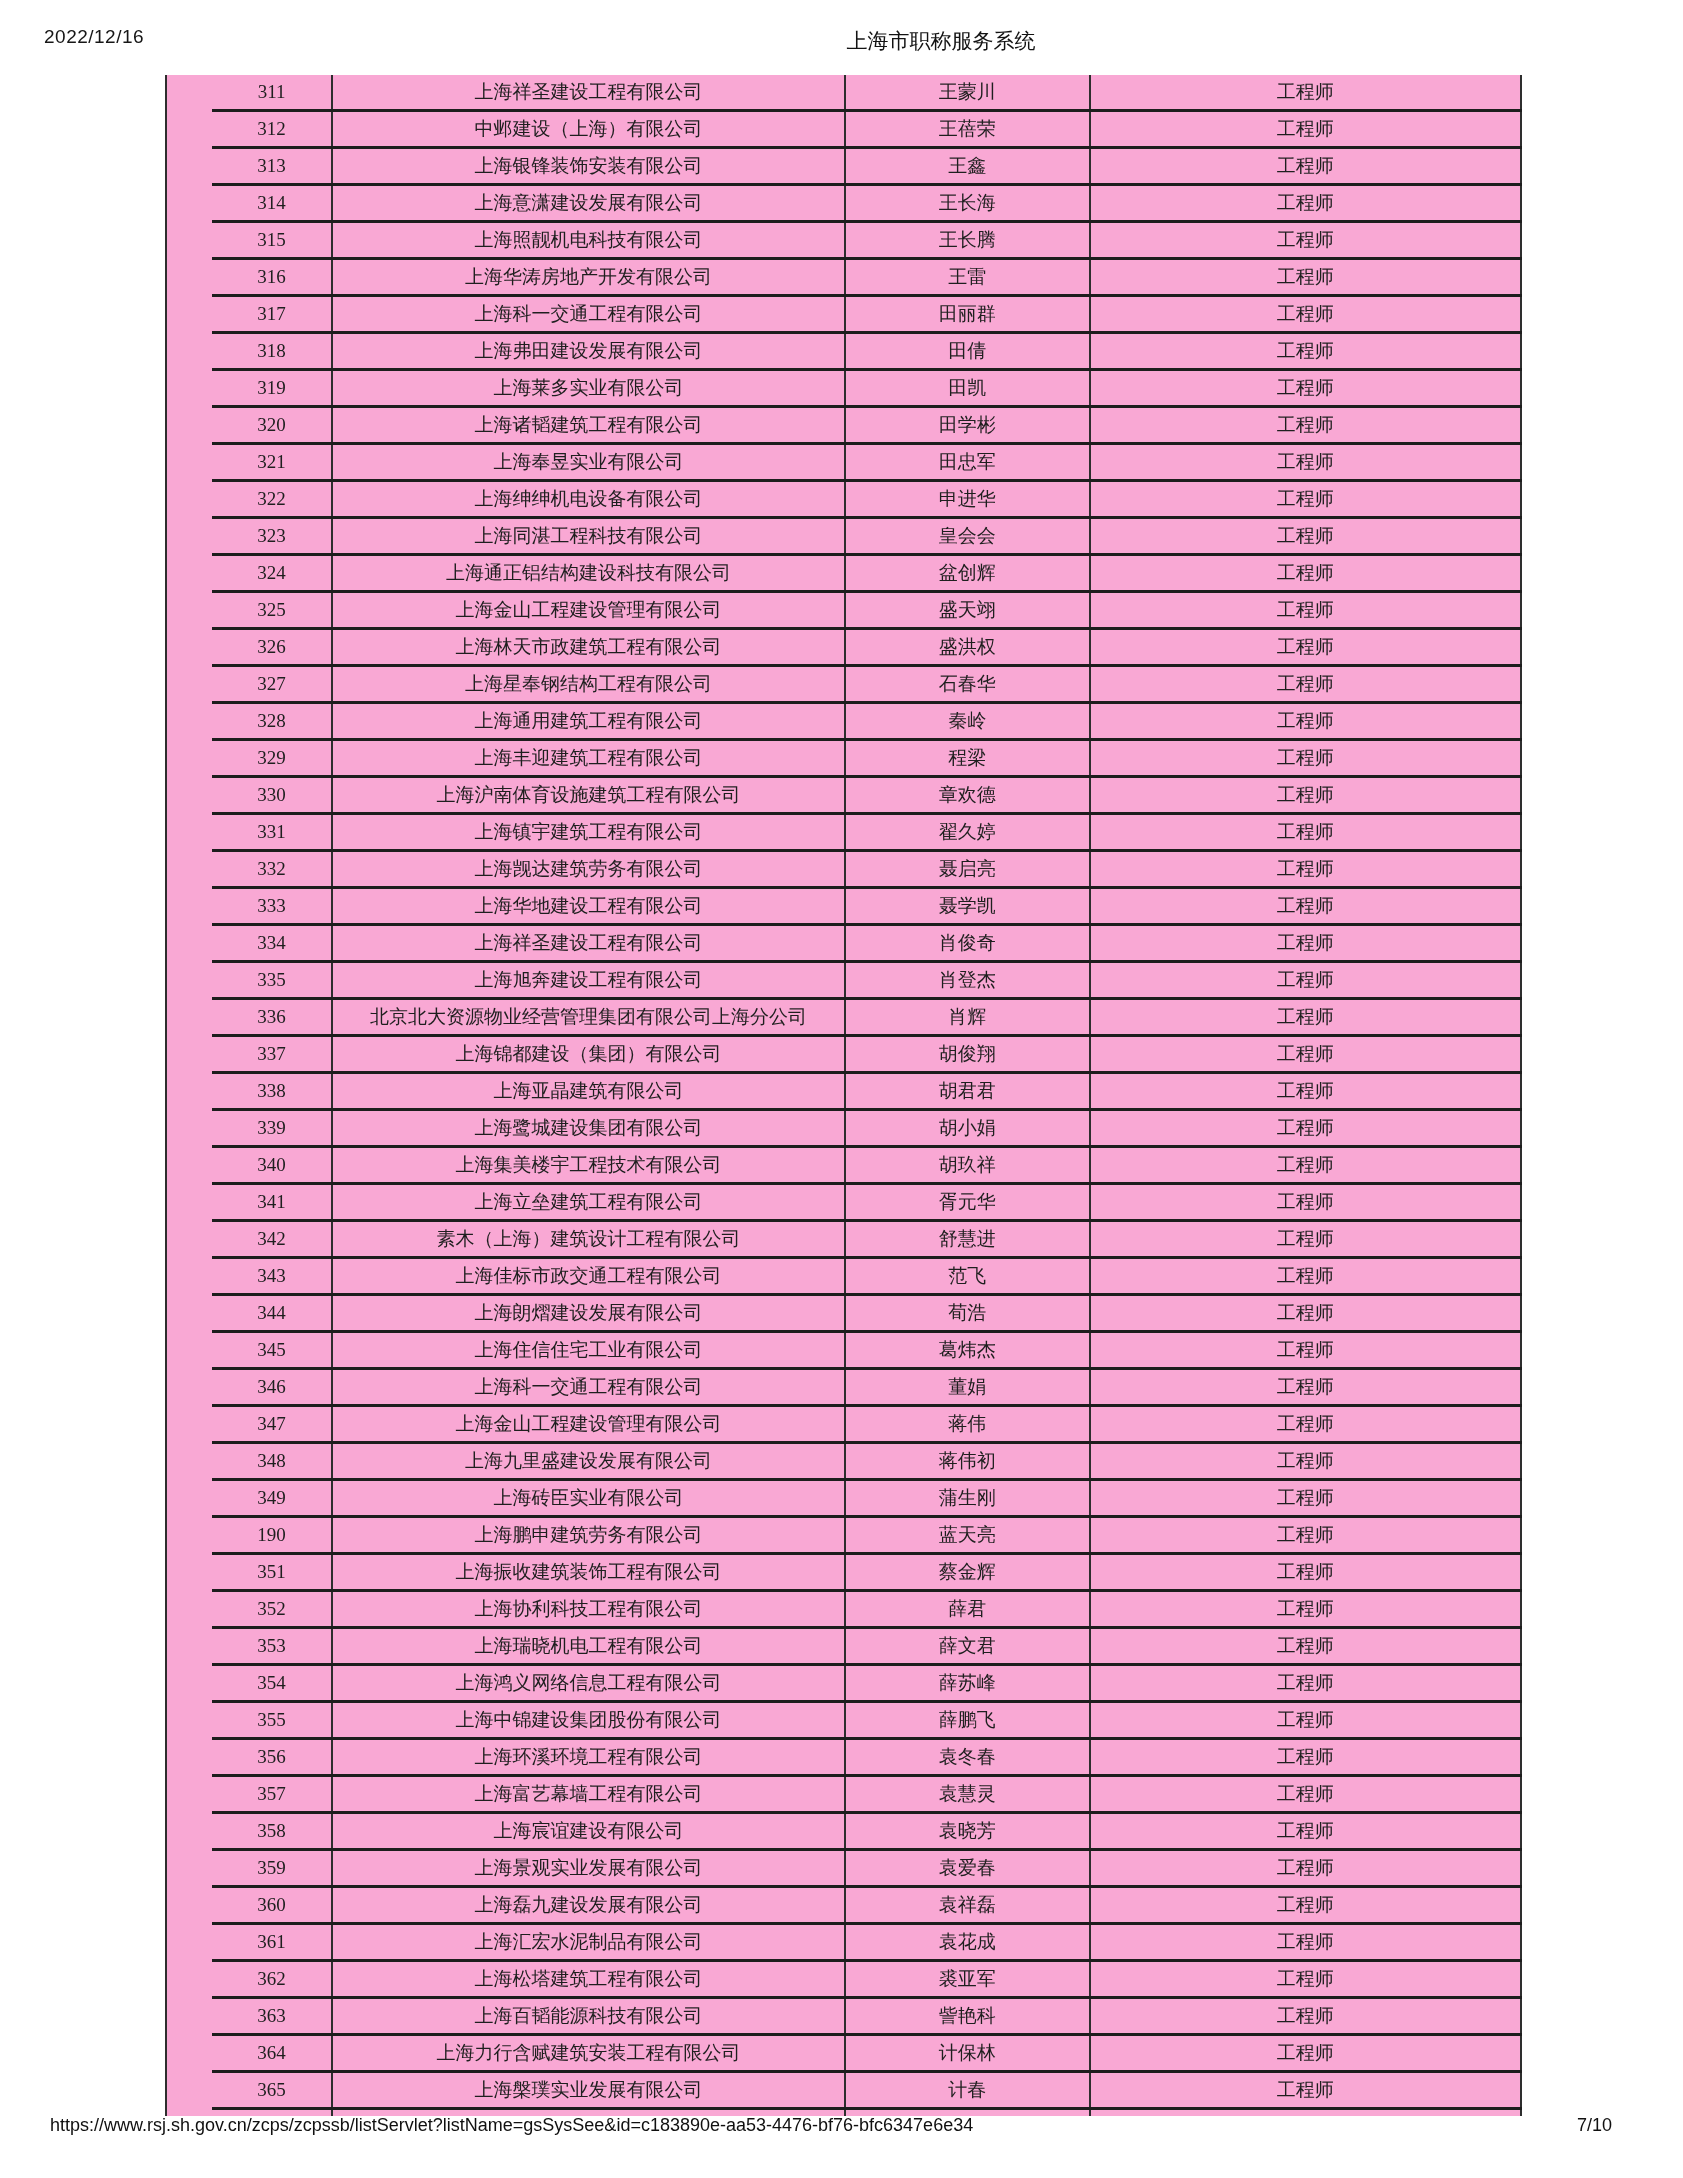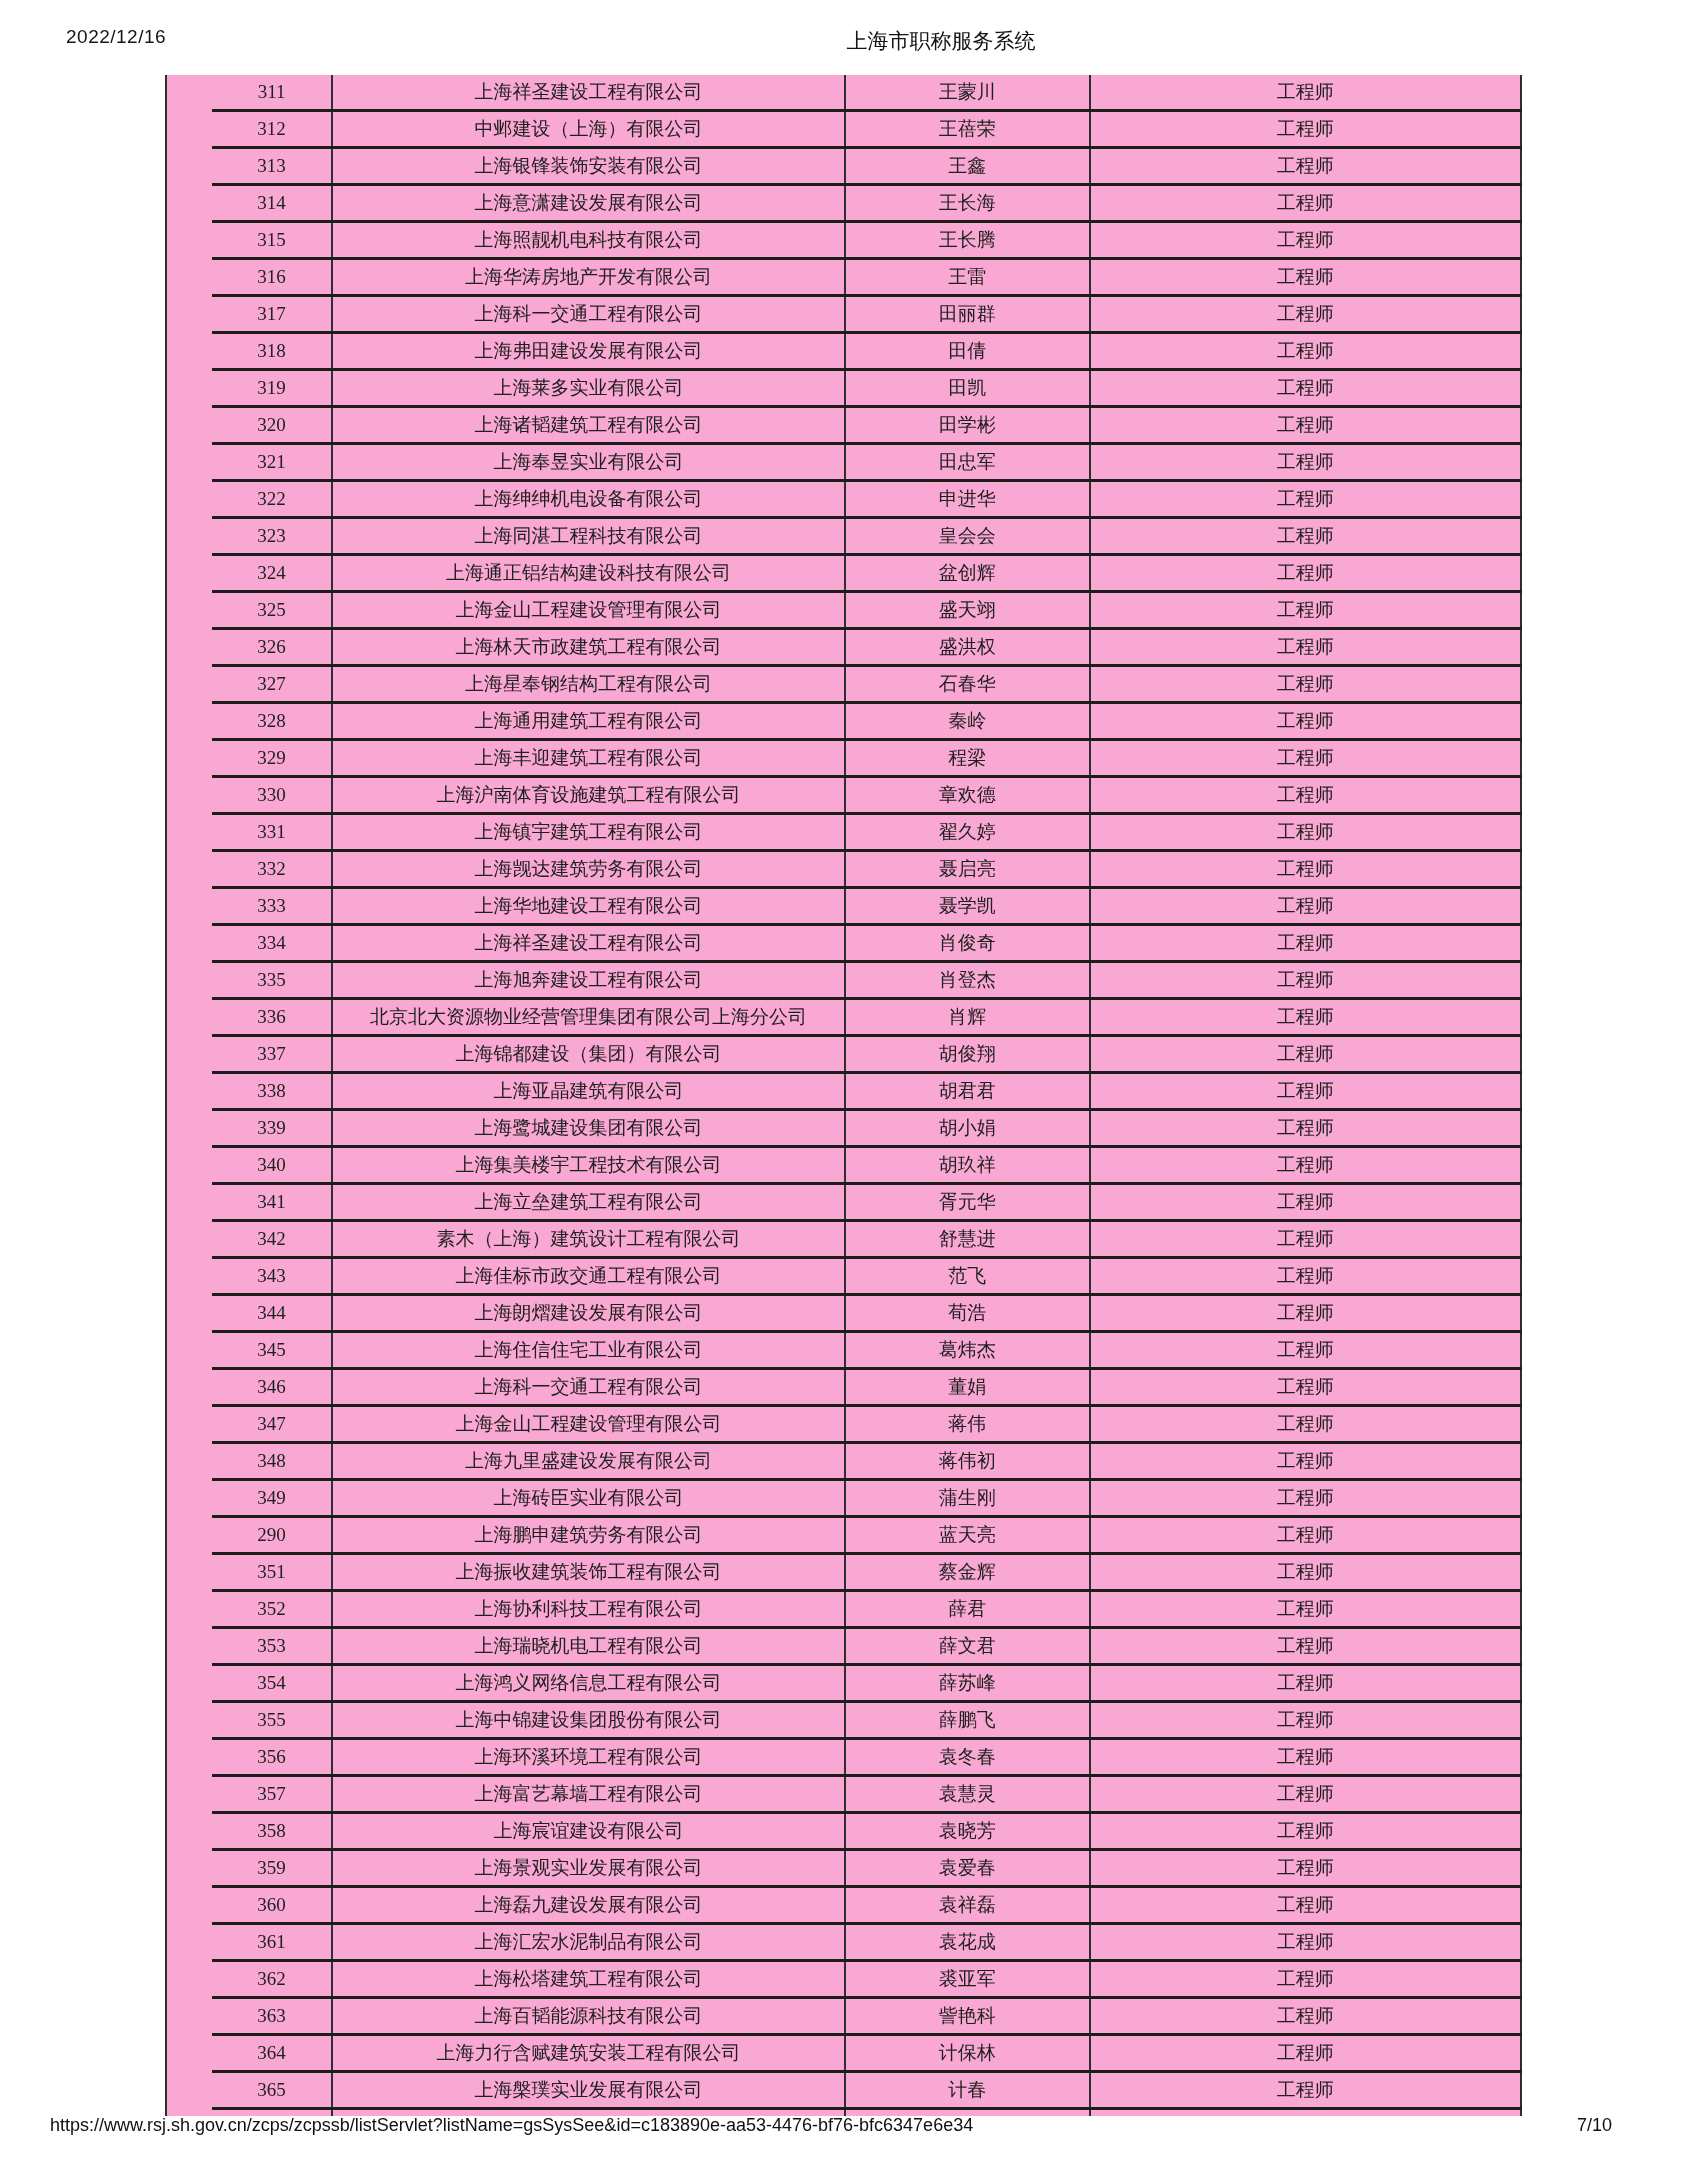--- a/index.html
+++ b/index.html
@@ -4,21 +4,21 @@
 <style>
   * { margin:0; padding:0; box-sizing:border-box; }
   html, body { width:1683px; height:2178px; background:#ffffff; }
   body {
     position:relative;
     font-family:"Liberation Sans", sans-serif;
     color:#1b1b1b;
     overflow:hidden;
   }
   .hdr-date {
-    position:absolute; left:66px; top:26px;
+    position:absolute; left:44px; top:26px;
     font-size:19px; letter-spacing:0.5px; color:#161616;
   }
   .hdr-title {
     position:absolute; left:941px; top:27px; transform:translateX(-50%);
     font-size:21px; color:#131313; white-space:nowrap;
   }
   .titles-table {
     position:absolute; left:165px; top:75px; width:1357px;
     border-left:2px solid #2e2e2e;
     background:#f9a8d4;
@@ -284,21 +284,21 @@
     <div class="cell c-name">蒋伟初</div>
     <div class="cell c-title">工程师</div>
   </div>
     <div class="row">
     <div class="cell c-no">349</div>
     <div class="cell c-company">上海砖臣实业有限公司</div>
     <div class="cell c-name">蒲生刚</div>
     <div class="cell c-title">工程师</div>
   </div>
     <div class="row">
-    <div class="cell c-no">290</div>
+    <div class="cell c-no">190</div>
     <div class="cell c-company">上海鹏申建筑劳务有限公司</div>
     <div class="cell c-name">蓝天亮</div>
     <div class="cell c-title">工程师</div>
   </div>
     <div class="row">
     <div class="cell c-no">351</div>
     <div class="cell c-company">上海振收建筑装饰工程有限公司</div>
     <div class="cell c-name">蔡金辉</div>
     <div class="cell c-title">工程师</div>
   </div>

